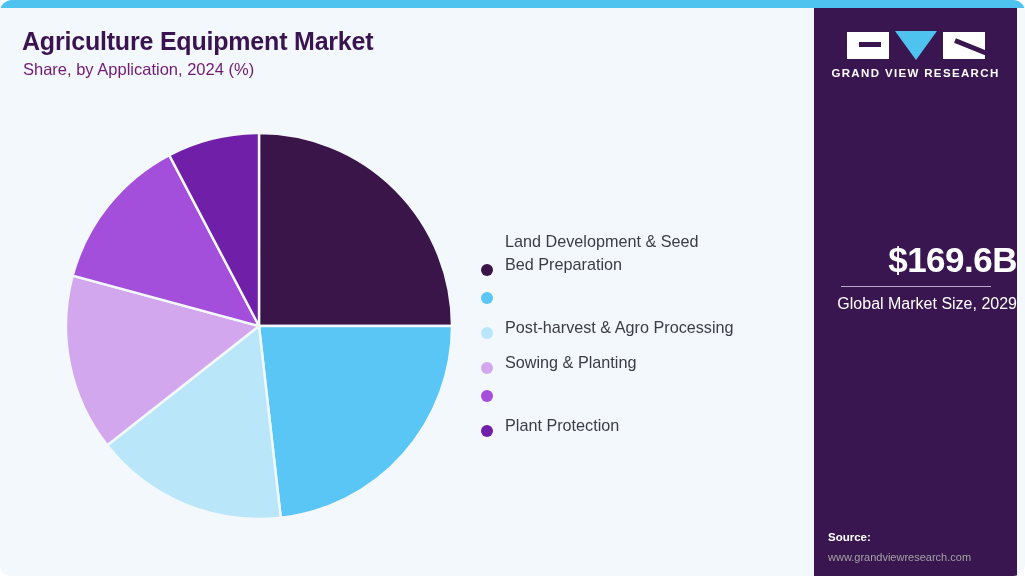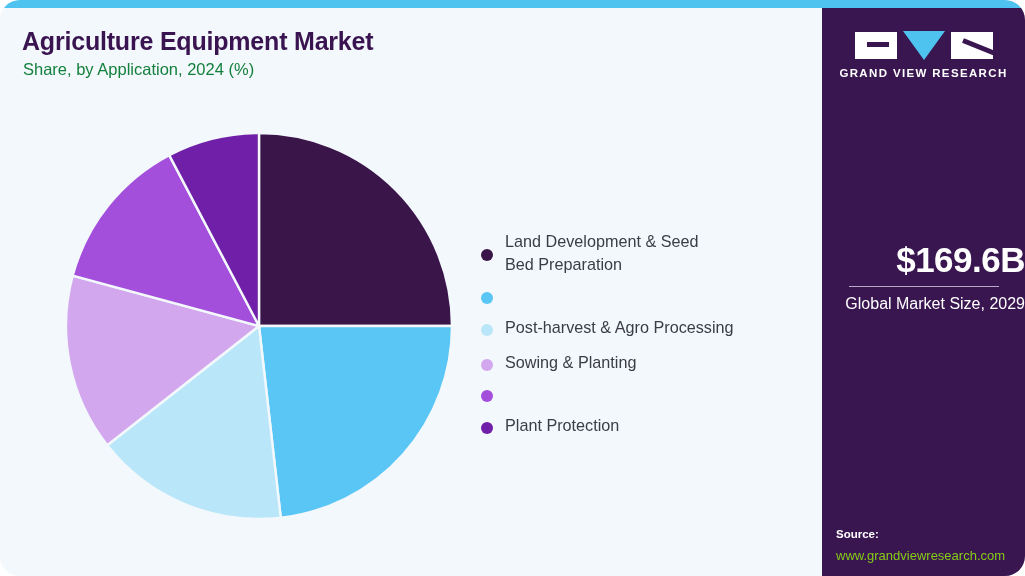--- a/index.html
+++ b/index.html
@@ -11,21 +11,21 @@
     width: 1025px;
     height: 576px;
     font-family: "Liberation Sans", sans-serif;
     overflow: hidden;
   }
   .card {
     position: relative;
     width: 1025px;
     height: 576px;
     background: #F2F8FB;
-    border-radius: 20px;
+    border-radius: 12px;
     overflow: hidden;
     box-sizing: border-box;
   }
   .accent-bar {
     position: absolute;
     top: 0;
     left: 0;
     width: 1025px;
     height: 8px;
     background: #4FC3F0;
@@ -47,42 +47,42 @@
     font-weight: bold;
     color: #3A1450;
     letter-spacing: -0.2px;
     white-space: nowrap;
   }
   .subtitle {
     position: absolute;
     left: 23px;
     top: 52px;
     font-size: 16.5px;
-    color: #15803d;
+    color: #701a75;
     white-space: nowrap;
   }
   
   .pie-wrap {
     position: absolute;
     left: 64px;
     top: 123px;
     width: 390px;
     height: 390px;
   }
   .pie-svg { display: block; }
   
   .legend {
     position: absolute;
     left: 481px;
     top: 222px;
     width: 330px;
   }
   .legend-item {
     display: flex;
-    align-items: center;
+    align-items: flex-end;
     margin-bottom: 12px;
   }
   .legend-item:last-child { margin-bottom: 0; }
   .legend-dot {
     flex: 0 0 auto;
     width: 12px;
     height: 12px;
     border-radius: 50%;
     margin-top: 4px;
     margin-right: 12px;
@@ -90,21 +90,21 @@
   .legend-label {
     font-size: 16.2px;
     color: #3c3c46;
     line-height: 1.42;
     max-width: 250px;
   }
   
   .side-panel {
     position: absolute;
     top: 8px;
-    right: 0;
+    right: 8px;
     width: 203px;
     height: 568px;
     background: #3A1650;
     color: #ffffff;
     box-sizing: border-box;
   }
   .logo {
     position: absolute;
     top: 24px;
     left: 0;
@@ -189,22 +189,22 @@
     bottom: 13px;
     width: 185px;
   }
   .source-label {
     font-size: 11.5px;
     font-weight: bold;
     color: #ffffff;
     margin-bottom: 8px;
   }
   .source-url {
-    font-size: 13px;
-    color: #84cc16;
+    font-size: 11px;
+    color: #a3a3a3;
   }
 </style>
 </head>
 <body>
 
 <div class="card">
 
   <div class="accent-bar"></div>
 
   <div class="left-pane">

